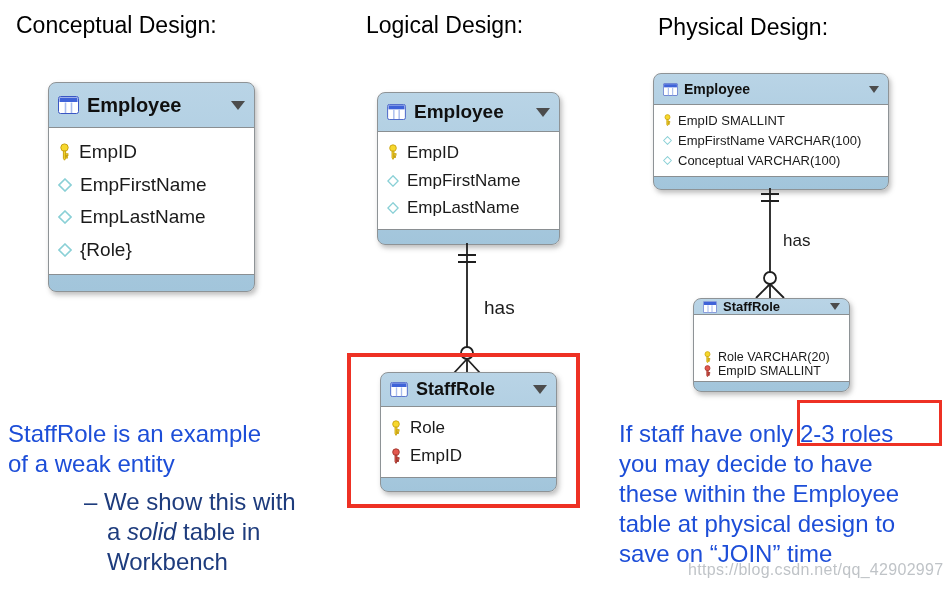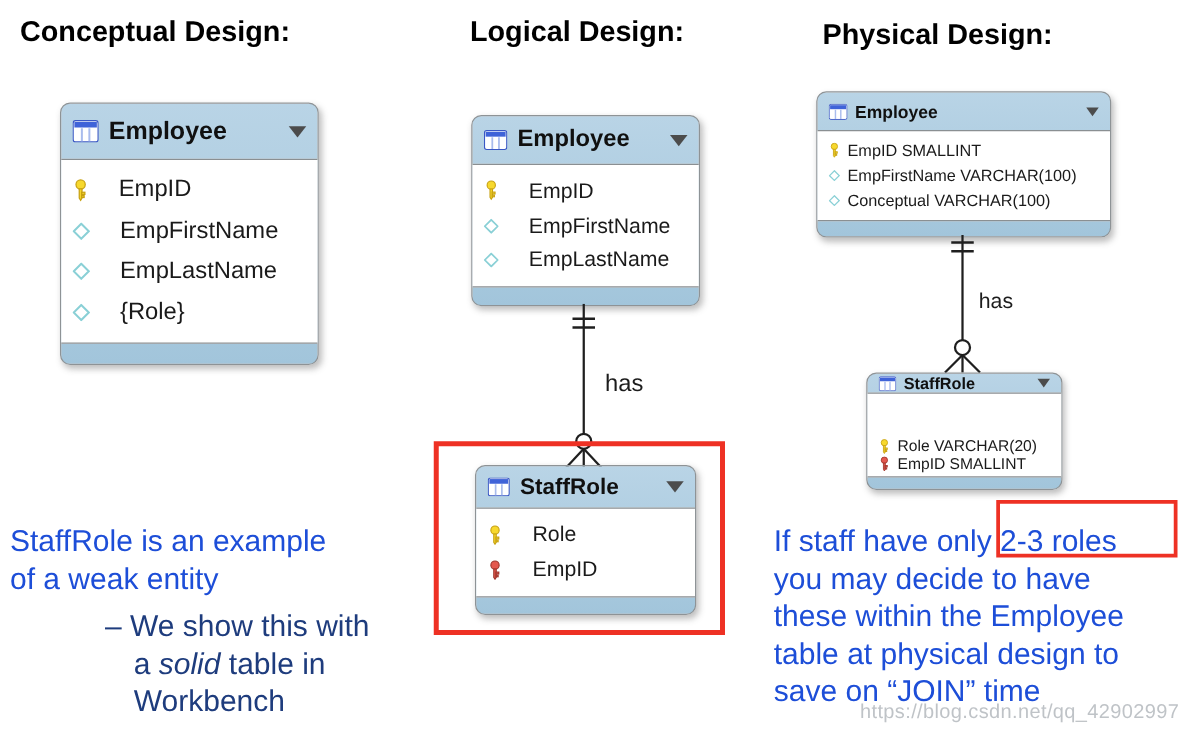--- a/index.html
+++ b/index.html
@@ -1,32 +1,32 @@
 <!DOCTYPE html>
 <html><head>
 <meta charset="utf-8">
 <style>
   html,body{margin:0;padding:0;background:#fff;}
   .canvas{position:relative;width:945px;height:590px;background:#ffffff;overflow:hidden;
           font-family:"Liberation Sans",sans-serif;}
-  .heading{position:absolute;font-weight:bold;font-size:23px;color:#000;white-space:nowrap;}
+  .heading{position:absolute;font-weight:normal;font-size:23px;color:#000;white-space:nowrap;}
 
   
   .entity{position:absolute;display:flex;flex-direction:column;
           background:linear-gradient(180deg,#b9d4e6 0%,#a2c5db 100%);
           border:1px solid #8e9396;border-radius:8px;
           box-shadow:2px 3px 5px rgba(70,70,70,.35);}
   .entity-header{display:flex;align-items:center;padding:0 9px;gap:8px;}
   .entity-title{font-weight:bold;color:#101010;white-space:nowrap;}
   .tri{width:0;height:0;border-left:7px solid transparent;border-right:7px solid transparent;
        border-top:9px solid #4c4c4c;margin-left:auto;}
   .tri.sm{border-left-width:5px;border-right-width:5px;border-top-width:7px;}
   .entity-body{background:#fff;border-top:1px solid #8a8f92;border-bottom:1px solid #8a8f92;
                flex:1;display:flex;flex-direction:column;justify-content:space-evenly;padding:3px 0;}
-  .erow{display:flex;align-items:center;gap:24px;padding-left:9px;color:#1a1a1a;white-space:nowrap;}
+  .erow{display:flex;align-items:center;gap:8px;padding-left:9px;color:#1a1a1a;white-space:nowrap;}
   .efoot{flex:0 0 auto;}
 
   
   .connector{position:absolute;}
   .rel-label{position:absolute;color:#1c1c1c;white-space:nowrap;}
 
   
   .hl{position:absolute;border:4px solid #ee3124;background:transparent;z-index:4;}
 
   
@@ -35,21 +35,21 @@
   .note-blue .cont{padding-left:23px;}
   .watermark{position:absolute;color:rgba(175,180,185,.8);font-size:16px;z-index:6;
              white-space:nowrap;letter-spacing:.3px;}
 </style>
 </head>
 <body>
 
 <div class="canvas">
 
   <div class="heading" style="left:16px;top:12px;">Conceptual Design:</div>
-  <div class="heading" style="left:376px;top:12px;">Logical Design:</div>
+  <div class="heading" style="left:366px;top:12px;">Logical Design:</div>
   <div class="heading" style="left:658px;top:14px;">Physical Design:</div>
 
   <div class="entity" style="left:48px;top:82px;width:205px;height:208px;">
     <div class="entity-header" style="height:44px;">
       <svg width="21" height="18" viewBox="0 0 21 18">
         <rect x="0.5" y="0.5" width="20" height="17" rx="2" fill="#ffffff" stroke="#3a57c4"></rect>
         <rect x="1.5" y="1.5" width="18" height="4.5" fill="#3f63d8"></rect>
         <line x1="7.5" y1="6.5" x2="7.5" y2="17" stroke="#a9bced" stroke-width="1.6"></line>
         <line x1="13.5" y1="6.5" x2="13.5" y2="17" stroke="#a9bced" stroke-width="1.6"></line>
       </svg>

